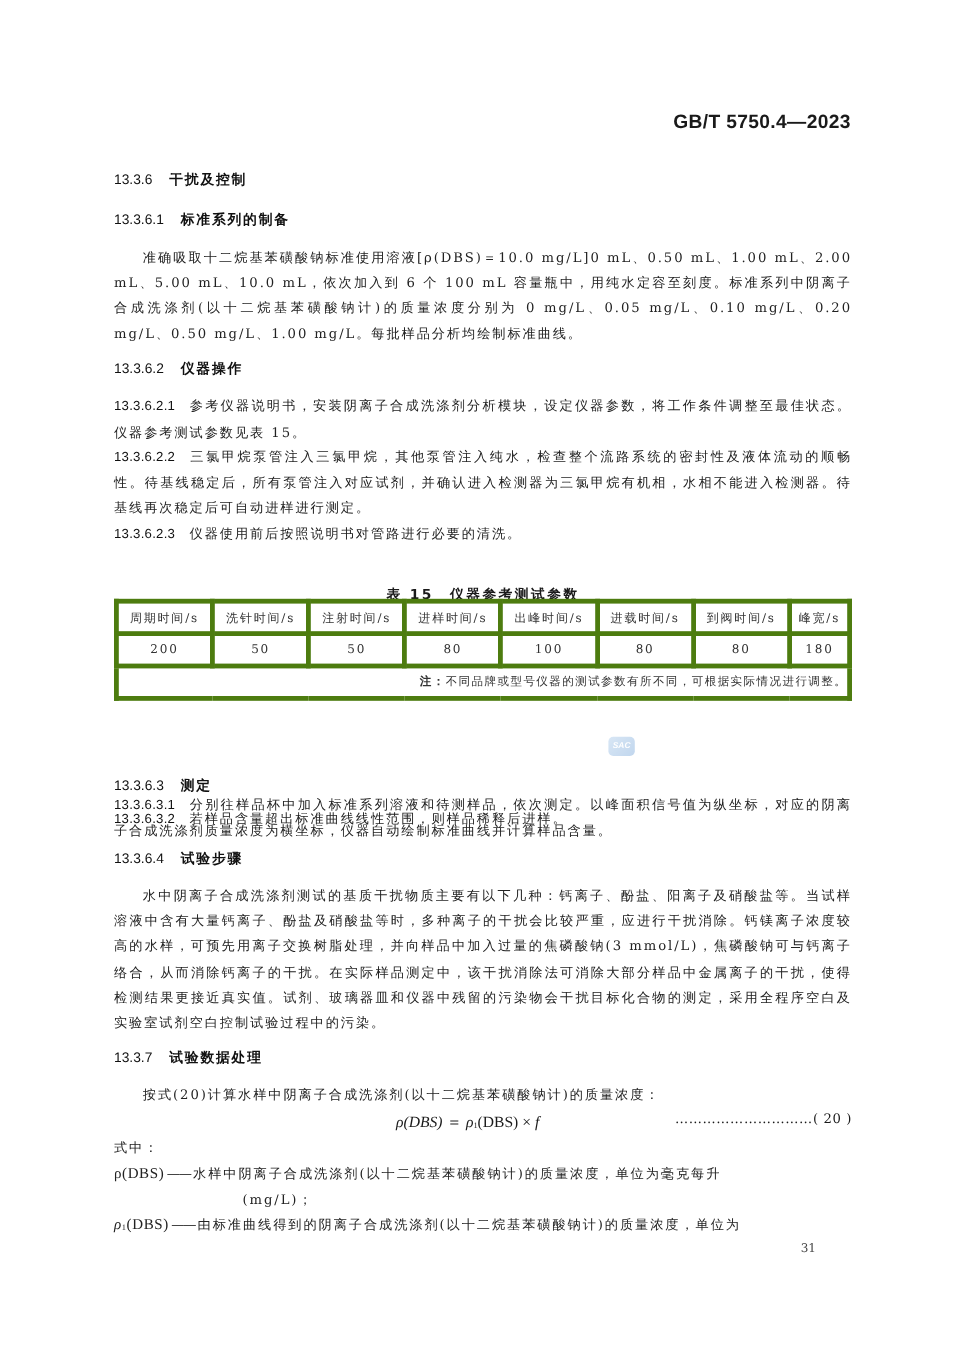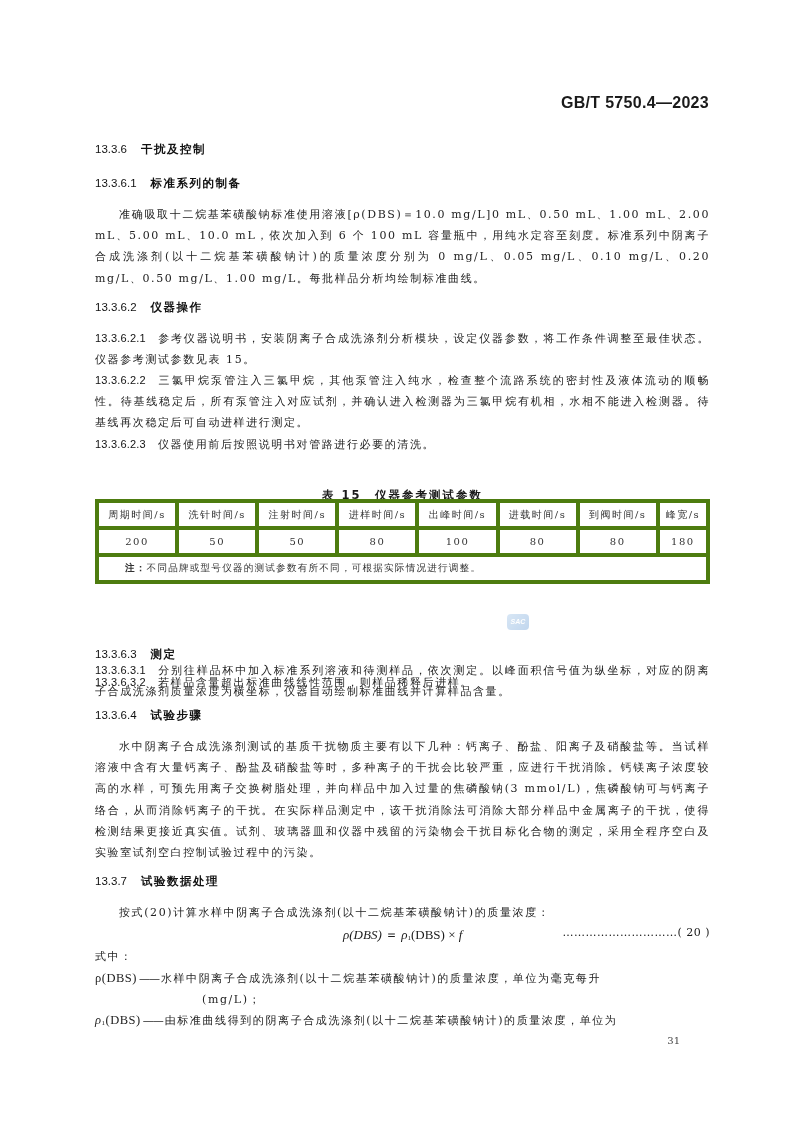--- a/index.html
+++ b/index.html
@@ -29,30 +29,30 @@
     font-family: "DejaVu Sans", sans-serif; font-weight: bold; font-size: 11.5px; letter-spacing: 2px; margin-top: 20px;
   }
   table.params {
     position: absolute; left: 95px; top: 499px; width: 615px;
     border-collapse: collapse; font-size: 10px; color: #333;
   }
   table.params td {
     border: 4px solid #4d7c0f; height: 23px; text-align: center; padding: 0;
     letter-spacing: 1.5px;
   }
-  table.params td.note { text-align: left; padding-left: 26px; letter-spacing: 1.2px; font-size: 9.6px; }
+  table.params td.note { text-align: right; padding-left: 26px; letter-spacing: 1.2px; font-size: 9.6px; }
   table.params td.note b { font-weight: bold; }
   .watermark {
     left: 507px; top: 614px; width: 22px; height: 16px; border-radius: 4px;
     background: linear-gradient(135deg, #b9d3ee, #8fb6e0); opacity: 0.55;
     color: #fff; font-family: "Liberation Sans", sans-serif; font-style: italic; font-weight: bold;
     font-size: 7px; text-align: center; line-height: 16px;
   }
   .formula {
-    left: 330px; top: 926px; font-family: "Liberation Serif", serif; font-size: 13px; white-space: nowrap; margin-left: 13px;
+    left: 330px; top: 926px; font-family: "Liberation Serif", serif; font-size: 13px; white-space: nowrap;
   }
   .formula i { font-style: italic; }
   .eqno {
     left: 535px; top: 926px; width: 175px; text-align: right; font-size: 11px; letter-spacing: 0.5px; white-space: nowrap;
   }
   .defs { left: 95px; width: 615px; font-size: 11px; line-height: 21.2px; letter-spacing: 1.6px; color: #222; }
   .def-row { display: flex; }
   .def-sym { font-family: "Liberation Serif", serif; font-size: 12.5px; letter-spacing: 0.5px; white-space: nowrap; }
   .def-dash { letter-spacing: -1px; margin: 0 2px; }
   .def-text { flex: 1; }

